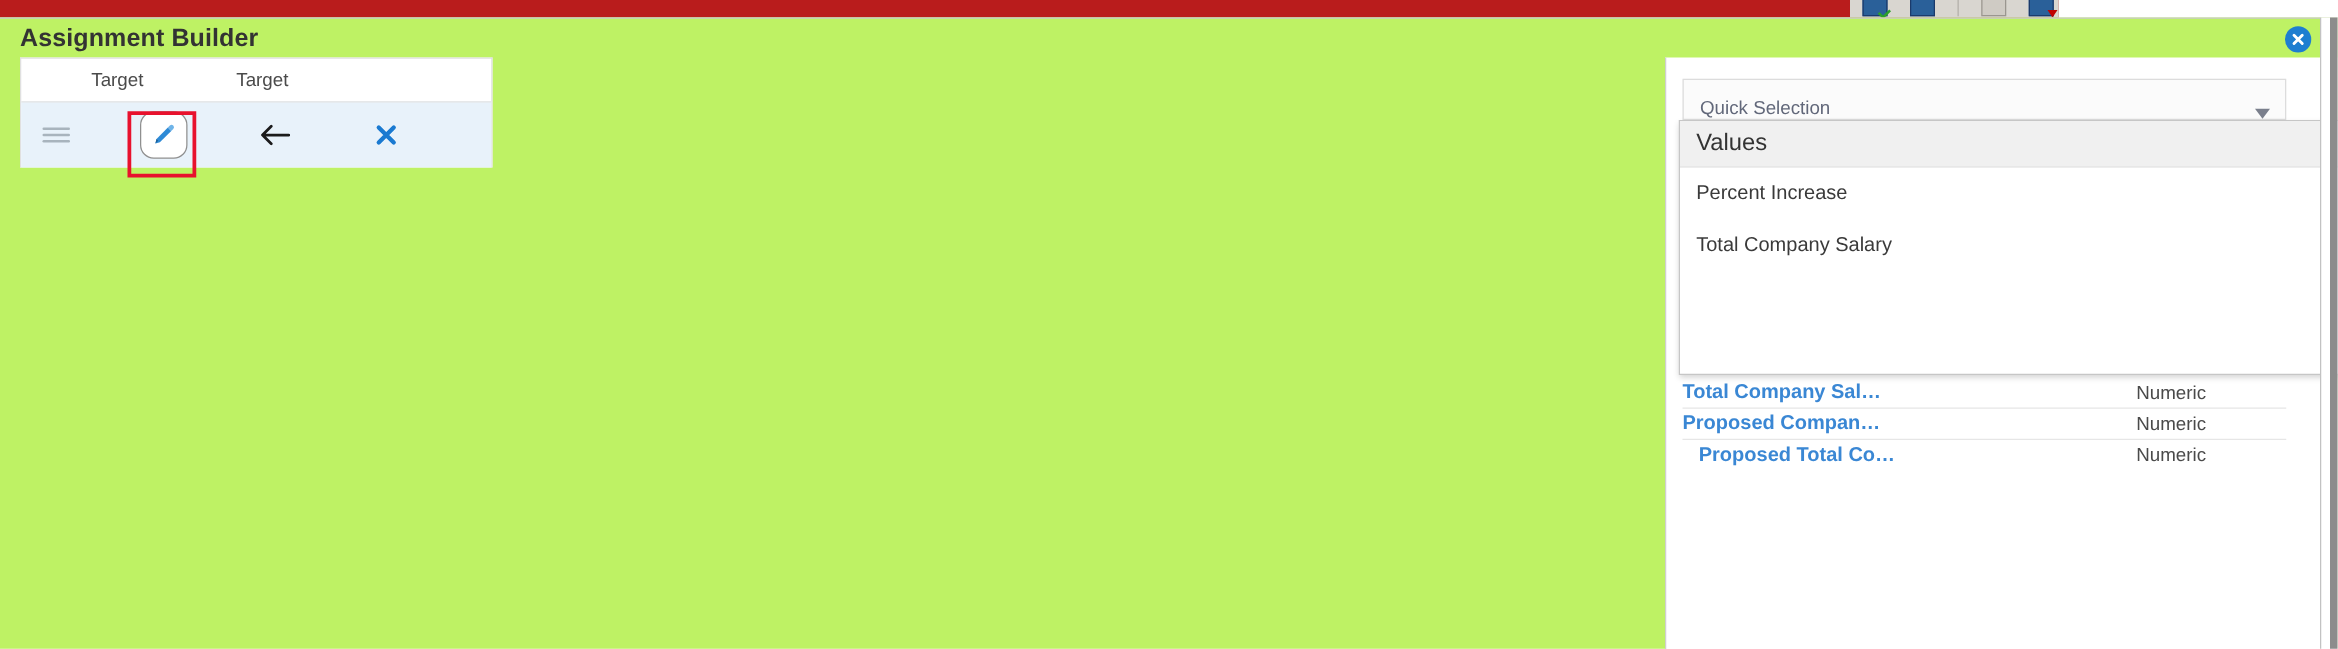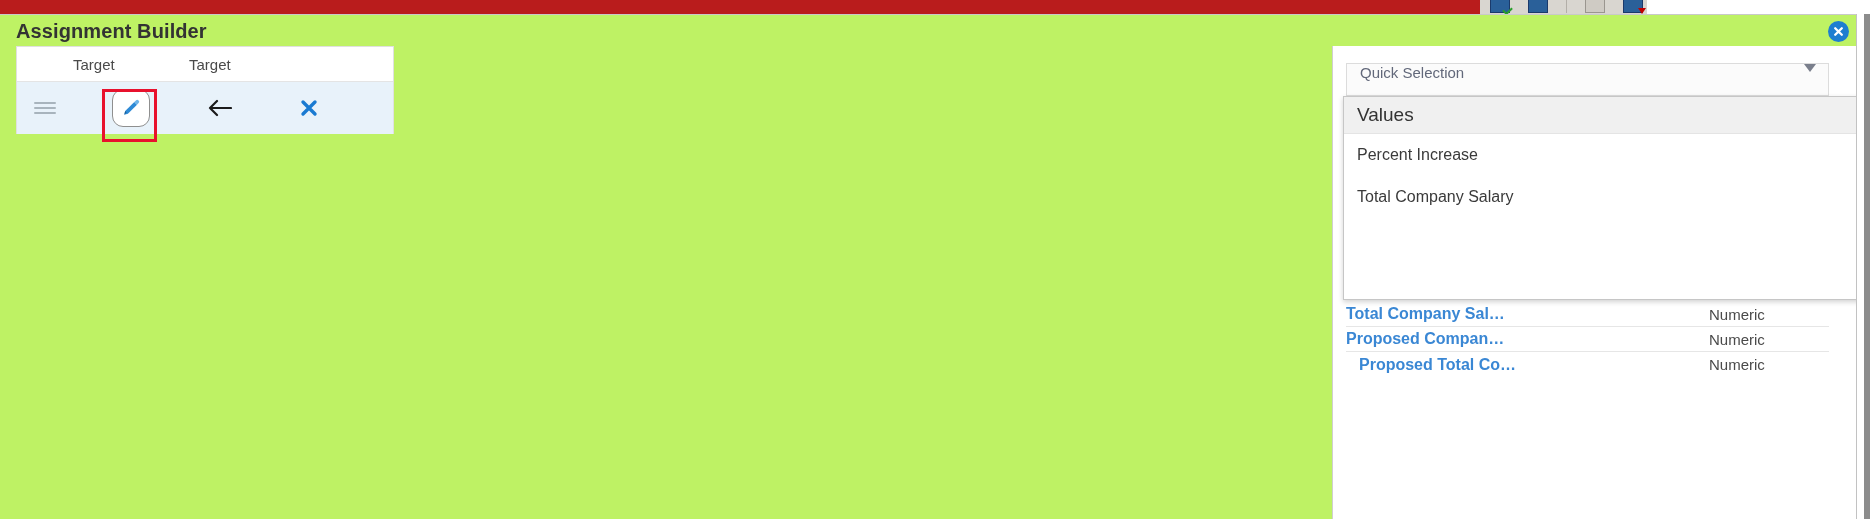--- a/index.html
+++ b/index.html
@@ -199,21 +199,21 @@
     background: #ffffff;
   }
 
   .quick-select {
     position: absolute;
     left: 13px; top: 17px;
     width: 483px; height: 33px;
     border: 1px solid #dcdcdc;
     background: #fbfbfb;
     display: flex;
-    align-items: flex-start;
+    align-items: flex-end;
     padding: 0 12px 0 13px;
     cursor: pointer;
   }
   .quick-select .qs-label {
     flex: 1;
     font-size: 15px;
     color: #62687a;
   }
   .qs-caret {
     border-left: 6px solid transparent;

